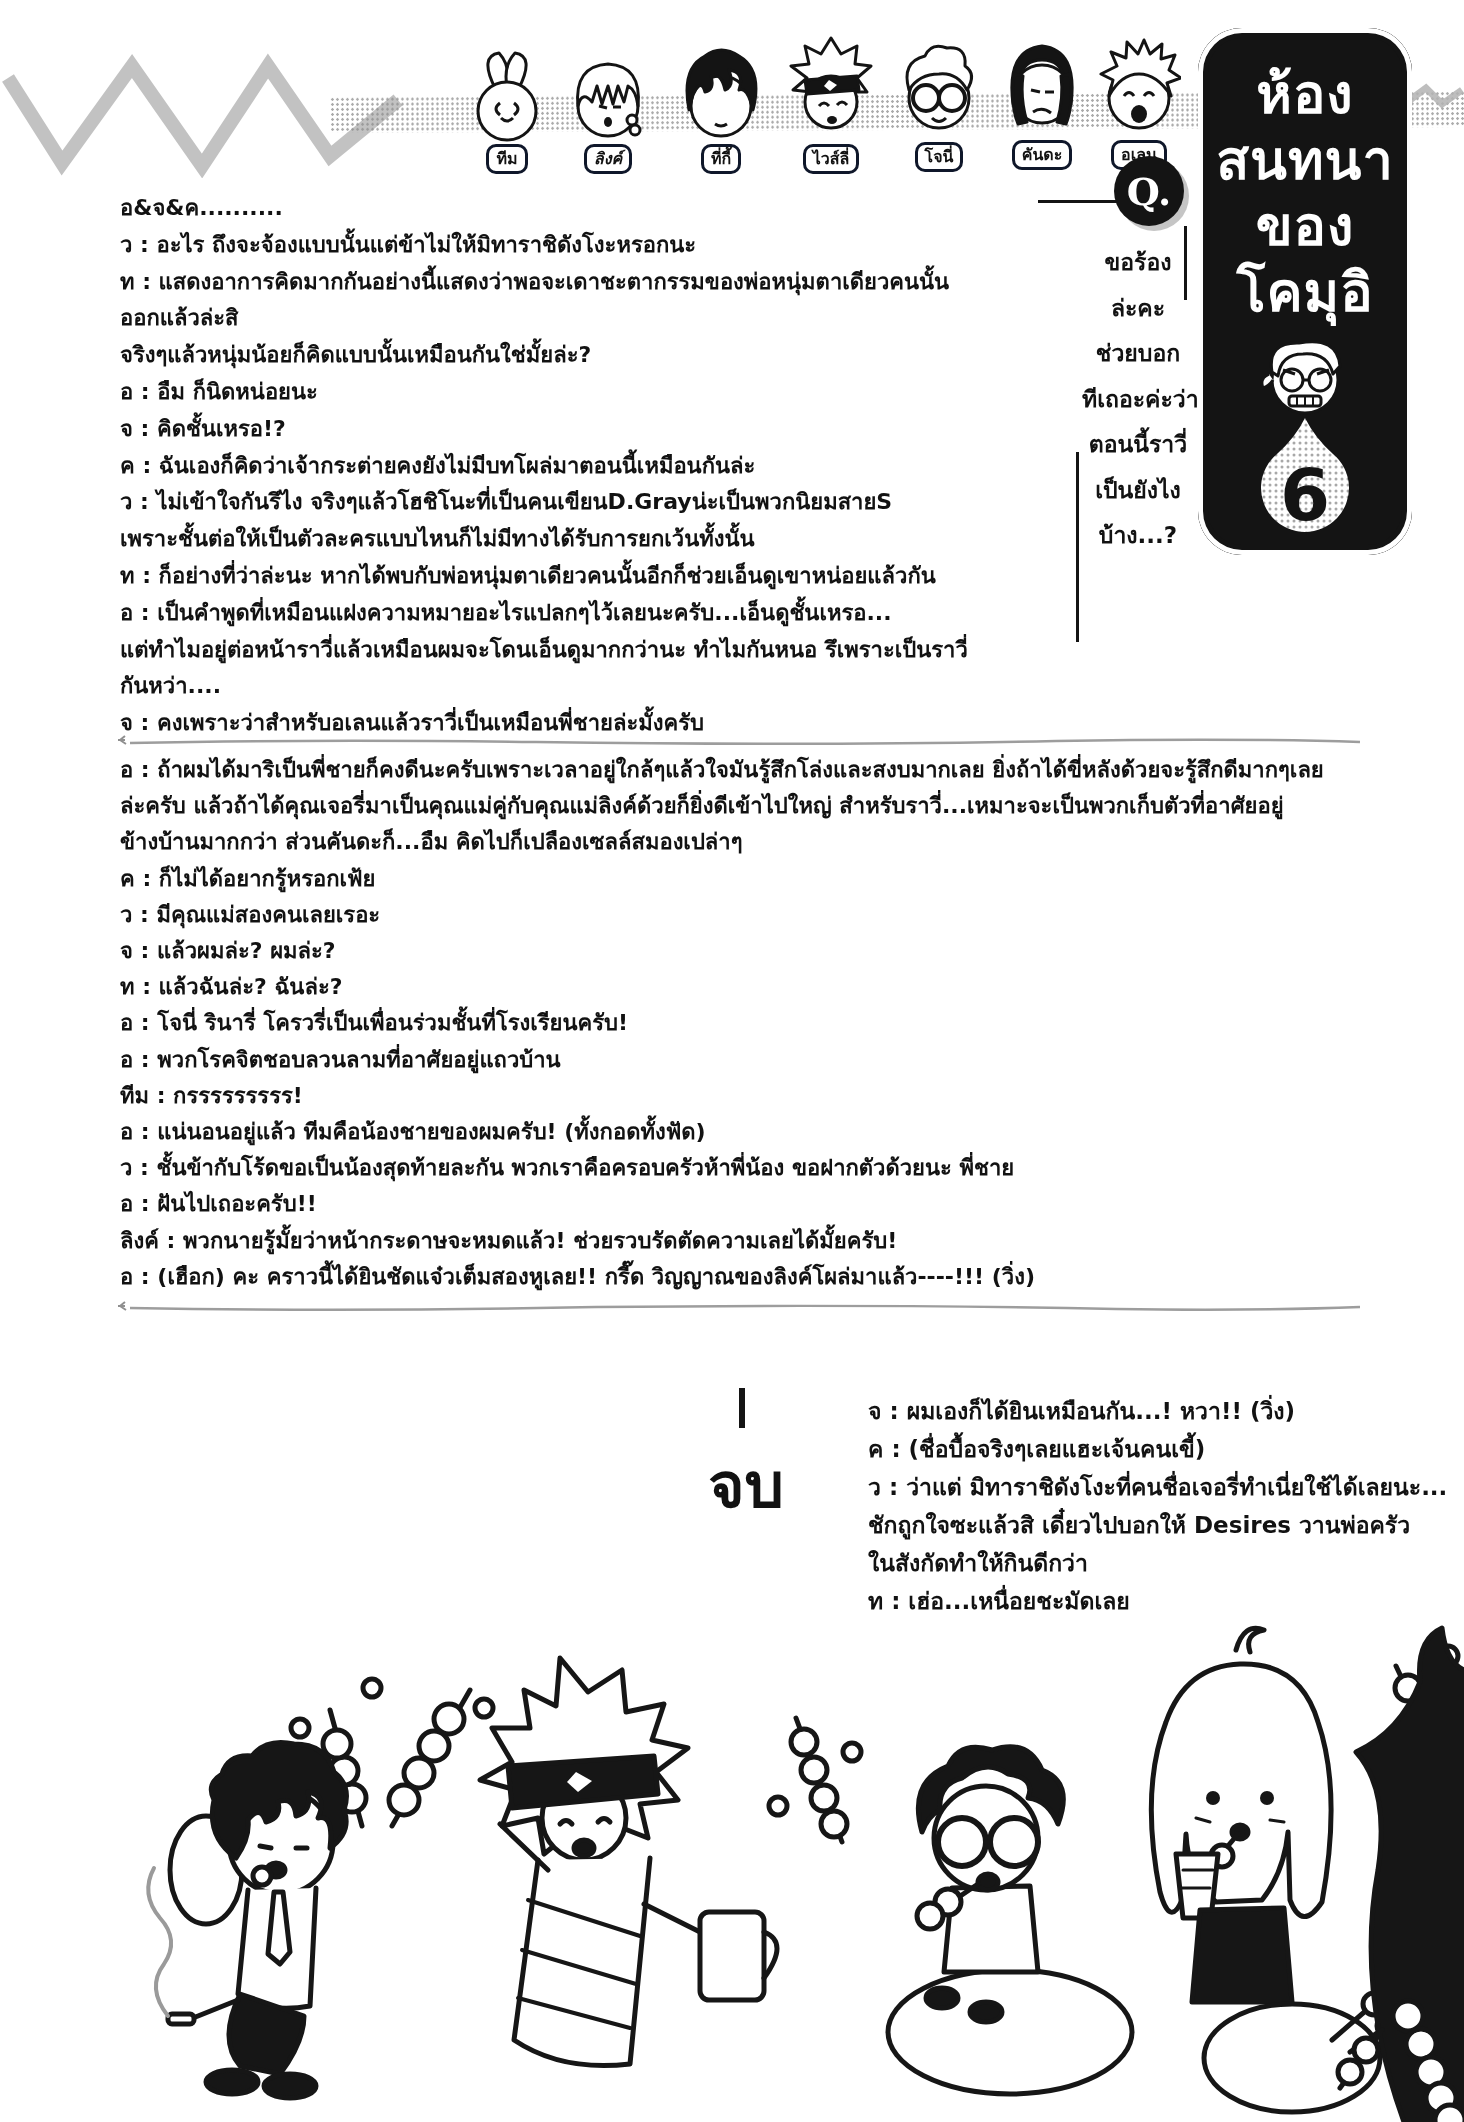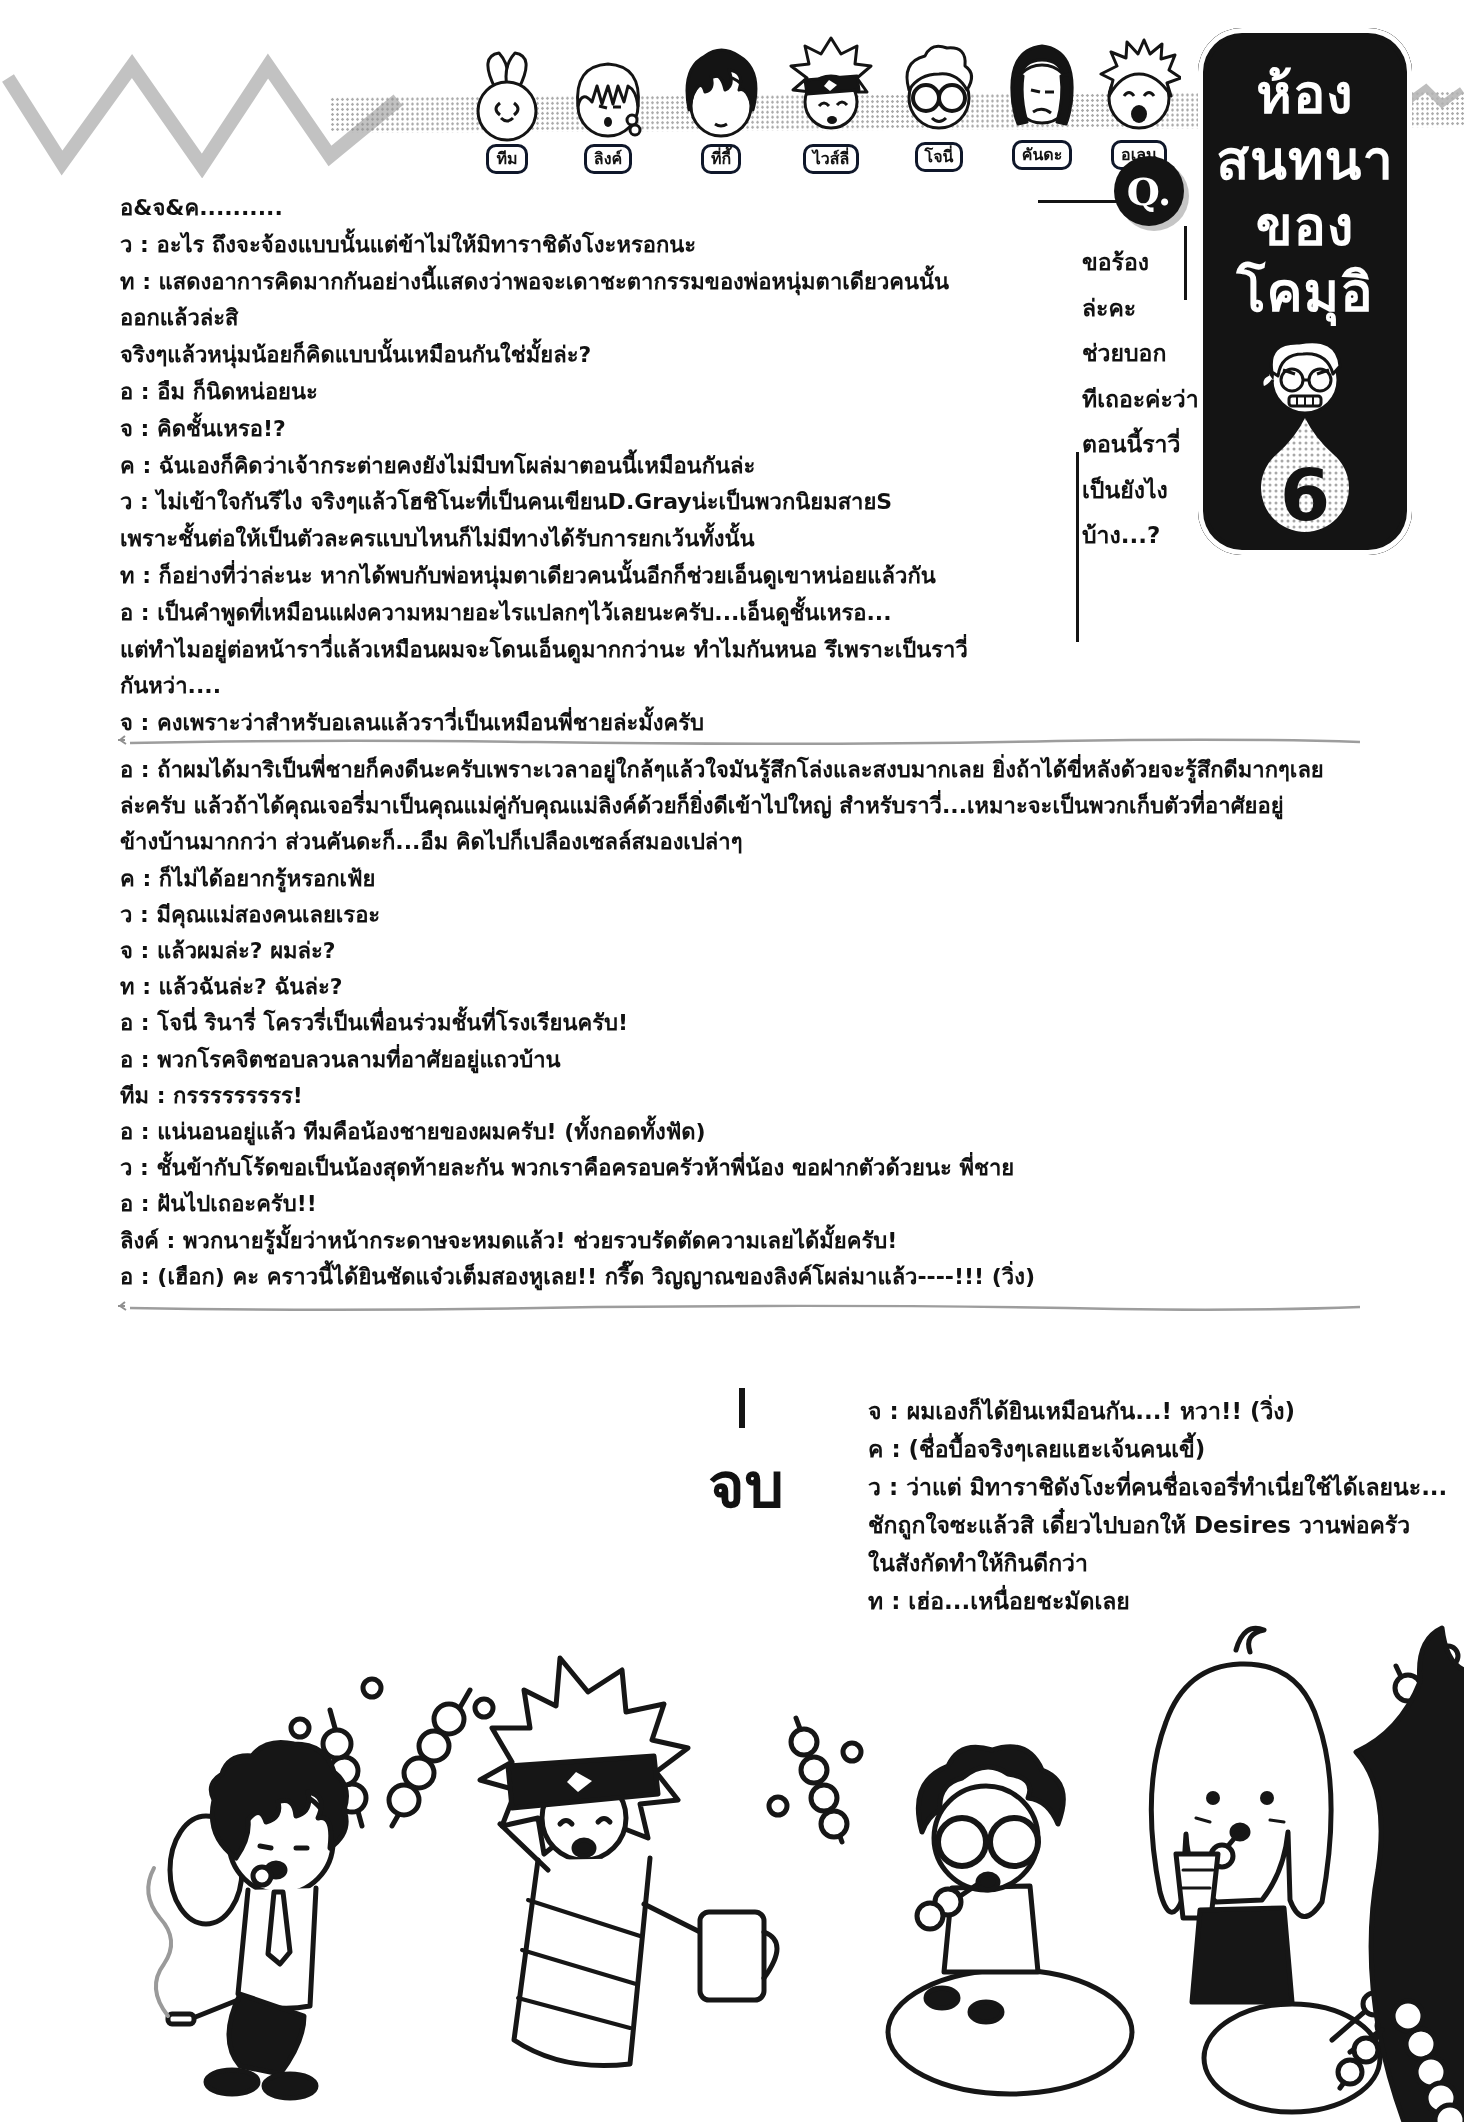--- a/index.html
+++ b/index.html
@@ -17,21 +17,21 @@
   
   .plate{left:1198px;top:28px;width:214px;height:527px;background:#141414;border-radius:44px;
          box-shadow:inset 0 0 0 5px #fff,inset 0 0 0 10px #141414;z-index:5;
          display:flex;flex-direction:column;align-items:center;justify-content:flex-start;padding-top:34px;box-sizing:border-box;}
   .plate .t{color:#fff;font-weight:700;font-size:54px;line-height:66px;letter-spacing:1px;white-space:nowrap;}
   
   .qcirc{left:1114px;top:156px;width:70px;height:70px;background:#141414;border-radius:50%;z-index:4;
          display:flex;align-items:center;justify-content:center;color:#fff;
          font-family:"DejaVu Serif","Liberation Serif",serif;font-size:38px;font-weight:700;
          box-shadow:5px 5px 0 rgba(140,140,140,.5);}
-  .qcol{left:1082px;top:240px;width:112px;z-index:4;text-align:left;
+  .qcol{left:1082px;top:240px;width:112px;z-index:4;text-align:center;
         font-size:23px;font-weight:700;line-height:45.5px;white-space:nowrap;}
   .rule{background:#141414;z-index:3;}
   
   .block{font-weight:700;white-space:nowrap;z-index:2;}
   .block.p1{left:120px;top:190px;font-size:22px;}
   .block.p1 div{line-height:36.8px;}
   .block.p2{left:120px;top:752px;font-size:22px;}
   .block.p2 div{line-height:36.2px;}
   .block.endtxt{left:868px;top:1356px;font-size:23px;margin-top:36px;}
   .block.endtxt div{line-height:38px;}
@@ -61,21 +61,21 @@
           <path d="M54 40 Q70 8 50 5 Q38 18 42 38 Z"></path>
         <circle cx="42" cy="63" r="29"></circle>
         <path d="M35 55 q-8 6 0 12" fill="none"></path>
           <path d="M49 55 q8 6 0 12" fill="none"></path>
           <path d="M36 70 q6 6 12 0" fill="none"></path>
       </g>
     </svg>
     <div class="tag">ทีม</div>
   </div>
 
-  <div class="abs char" style="left:566px;top:44px;">
+  <div class="abs char" style="left:566px;top:44px;font-style:italic;">
     <svg width="84" height="100" viewBox="0 0 84 100">
       <g stroke="#141414" stroke-width="3" fill="#fff" stroke-linejoin="round">
         <circle cx="42" cy="62" r="30"></circle>
         <path d="M12 62 Q8 22 42 20 Q76 22 72 62 Q70 46 62 42 L58 58 L52 42 L47 60 L42 42 L36 60 L31 42 L26 58 Q16 46 12 62 Z"></path>
         <circle cx="66" cy="76" r="5"></circle>
           <circle cx="69" cy="86" r="5"></circle>
         <path d="M33 62 l8 2" fill="none"></path>
           <path d="M47 63 l8 0" fill="none"></path>
           <ellipse cx="42" cy="78" rx="4" ry="5" fill="#141414" stroke="none"></ellipse>
       </g>

